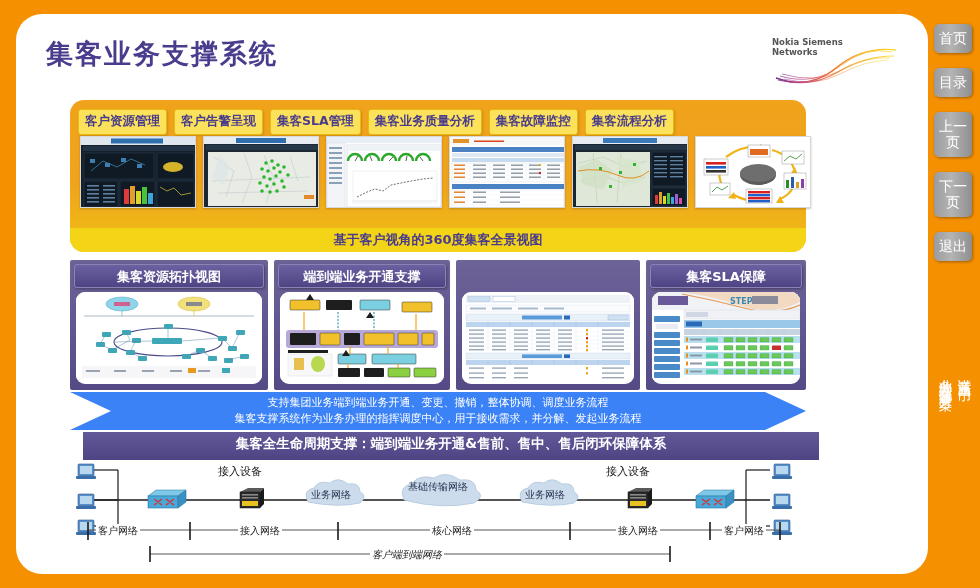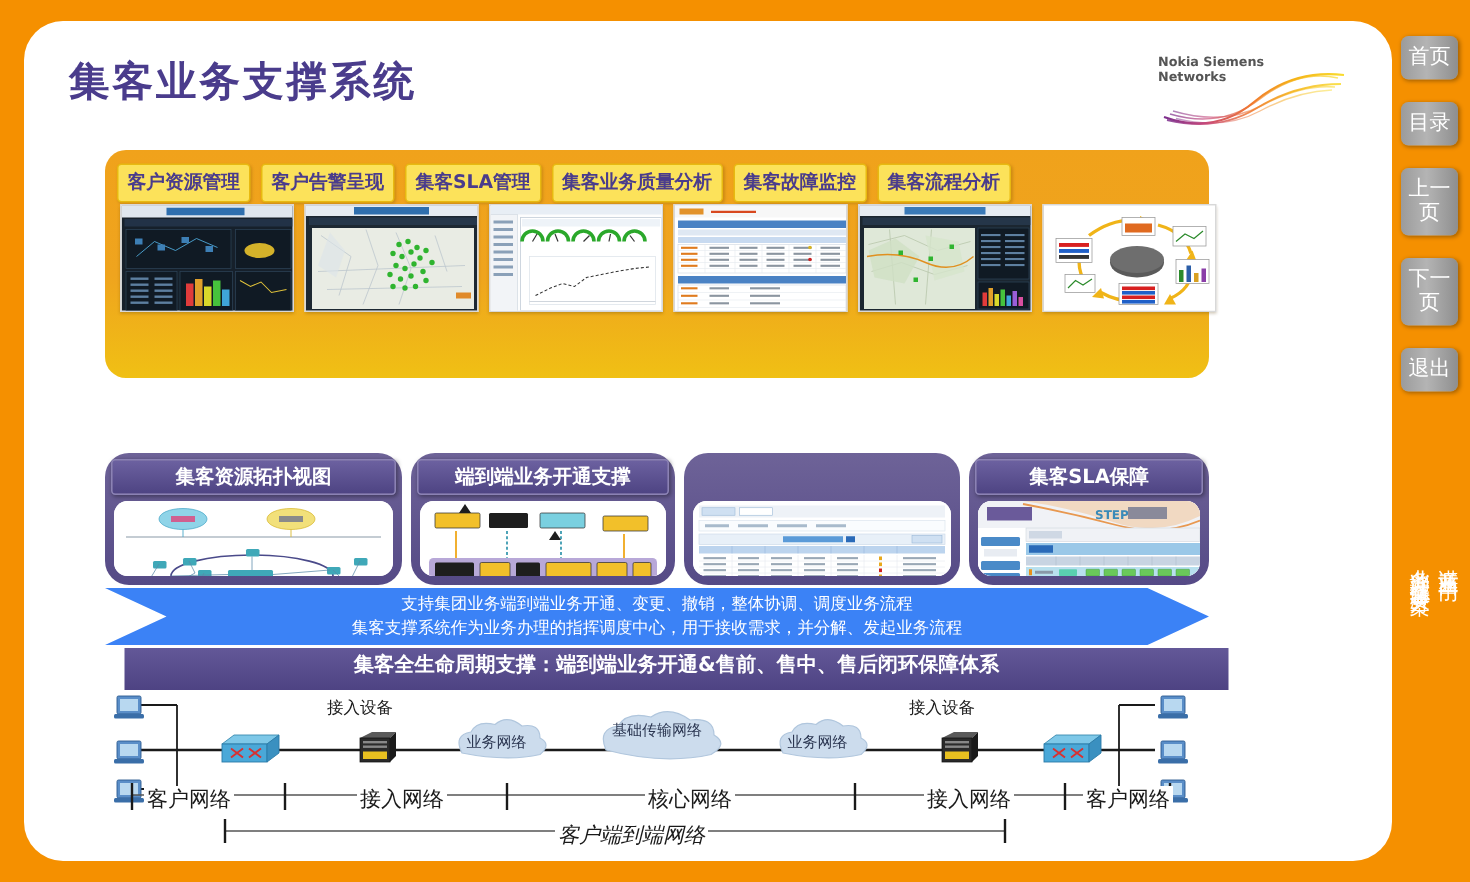--- a/index.html
+++ b/index.html
@@ -91,24 +91,23 @@
 
   
   #panels-row {
     position: absolute;
     left: 54px; top: 246px;
     width: 736px; height: 130px;
     display: flex; gap: 6px;
   }
   .ppanel {
     background: linear-gradient(#6E6398, #554A86);
-    border-radius: 16px;
+    border-radius: 2px;
     position: relative;
     padding: 4px;
-    margin-top: 42px;
   }
   .ppanel-head {
     height: 24px;
     background: linear-gradient(#6C61A0, #4E4483);
     border: 1px solid #8B82B4;
     border-radius: 3px;
     color: #fff;
     font-size: 13px; font-weight: bold;
     text-align: center;
     line-height: 23px;
@@ -156,21 +155,21 @@
     width: 760px; height: 108px;
   }
   .net-label {
     position: absolute;
     font-size: 11px;
     color: #1a1a1a;
     white-space: nowrap;
   }
   .bracket-label {
     position: absolute;
-    font-size: 14px;
+    font-size: 10px;
     color: #1a1a1a;
     background: #fff;
     padding: 0 2px;
     white-space: nowrap;
   }
   .cloud-label {
     position: absolute;
     font-size: 10px;
     color: #2a3550;
     white-space: nowrap;
@@ -554,20 +553,21 @@
             <rect x="10" y="25" width="20" height="2.6" fill="#d82020"></rect>
             <rect x="10" y="29" width="20" height="2.6" fill="#2060c8"></rect>
             <rect x="10" y="33" width="20" height="2.6" fill="#333"></rect>
           </g>
           <rect x="14" y="46" width="20" height="12" fill="#fff" stroke="#999" stroke-width=".5"></rect>
           <path d="M16 55 L21 50 L26 53 L32 49" stroke="#2b8a2b" stroke-width=".8" fill="none"></path>
         </svg>
       </div>
     </div>
 
+    <div id="banner-360">基于客户视角的360度集客全景视图</div>
   </div>
 
   <div id="panels-row">
 
     <div class="ppanel" style="width:198px">
       <div class="ppanel-head">集客资源拓扑视图</div>
       <div class="ppanel-body">
         <svg width="186" height="88" viewBox="0 0 186 88">
           <rect width="186" height="88" fill="#fff"></rect>
           <ellipse cx="46" cy="12" rx="16" ry="7" fill="#8fd4e8" stroke="#4aa8c8" stroke-width=".5"></ellipse>

